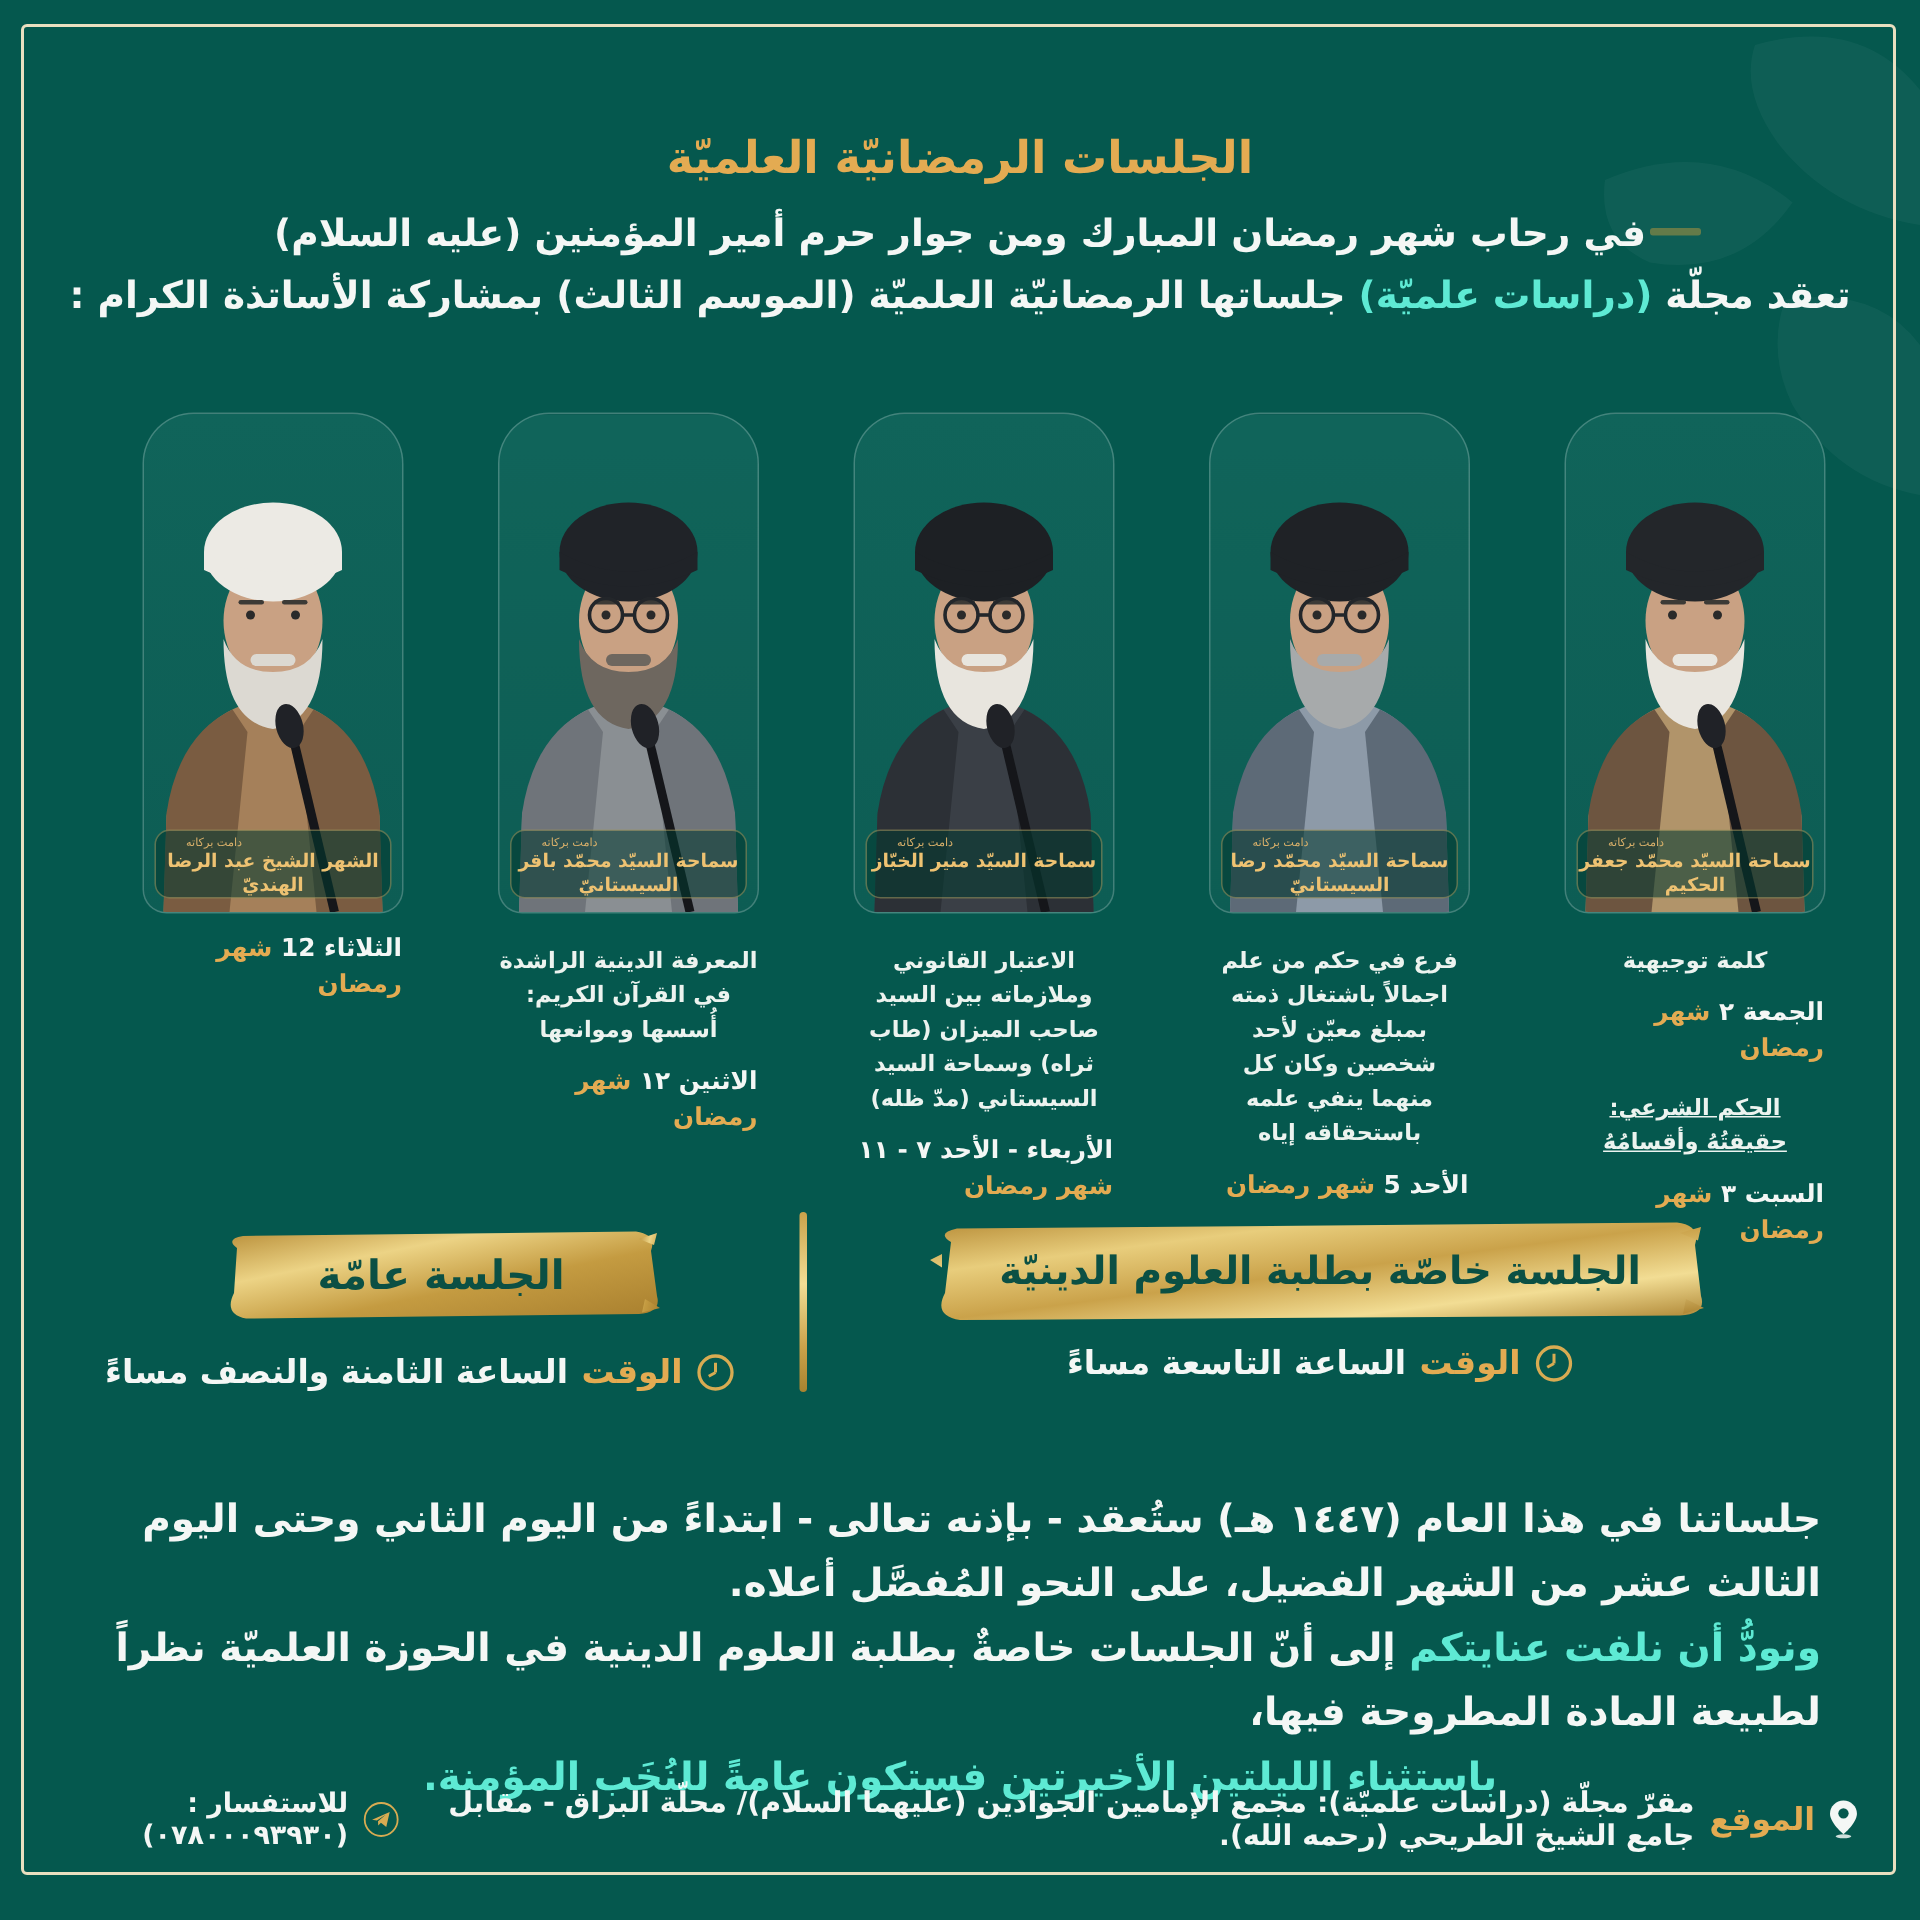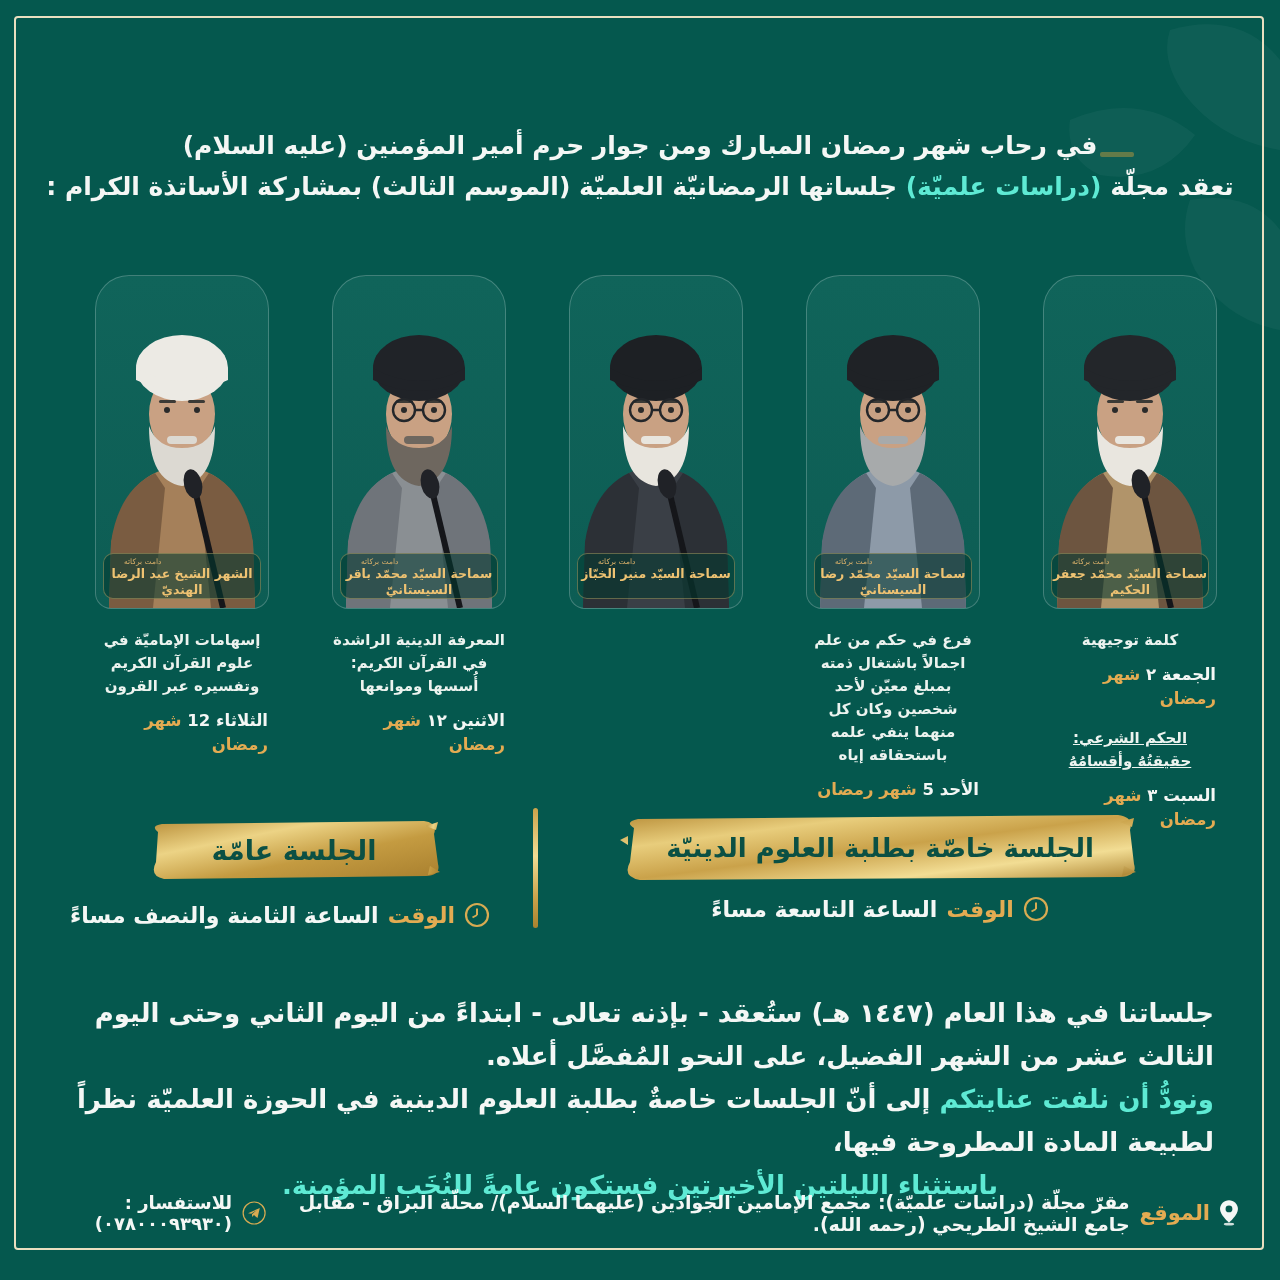--- a/index.html
+++ b/index.html
@@ -10,21 +10,21 @@
     direction:rtl;
   }
   .frame{
     position:absolute;left:14px;right:16px;top:16px;bottom:30px;
     border:2px solid #eadfc0;border-radius:4px;pointer-events:none;z-index:5;
   }
   .ornament{position:absolute;top:0;right:0;z-index:0;opacity:.9;}
   
   .header{position:absolute;top:88px;left:0;right:0;text-align:center;z-index:2;}
   .title{font-size:30px;font-weight:bold;color:#e3ab52;letter-spacing:0;}
-  .intro1{margin-top:43px;font-size:25px;font-weight:bold;color:#f4f7f5;}
+  .intro1{margin-top:18px;font-size:25px;font-weight:bold;color:#f4f7f5;}
   .intro2{margin-top:12px;font-size:25px;font-weight:bold;color:#f4f7f5;}
   .gold{color:#5eead4;}
   
   .cards{position:absolute;top:275px;right:63px;width:1124px;display:flex;gap:63px;z-index:2;}
   .col{width:174px;flex:0 0 174px;display:flex;flex-direction:column;}
   .photo-card{
     position:relative;height:332px;border-radius:34px 34px 16px 16px;
     background:linear-gradient(180deg,#10645a 0%,#0d5d54 100%);
     border:1px solid rgba(255,255,255,.22);
     overflow:hidden;
@@ -86,20 +86,21 @@
       <path d="M190 30 Q260 10 300 60 L300 150 Q240 140 205 95 Q180 60 190 30 Z"></path>
       <path d="M90 120 Q160 90 215 135 Q180 185 120 175 Q85 160 90 120 Z"></path>
       <path d="M210 200 Q270 190 300 230 L300 330 Q245 320 215 270 Q198 235 210 200 Z"></path>
     </g>
     <rect x="120" y="152" width="34" height="5" rx="2" fill="#bf9a3f" opacity="0.55"></rect>
   </svg>
 
   <div class="frame"></div>
 
   <div class="header">
+    <div class="title">الجلسات الرمضانيّة العلميّة</div>
     <div class="intro1">في رحاب شهر رمضان المبارك ومن جوار حرم أمير المؤمنين  (عليه السلام)</div>
     <div class="intro2"><span>تعقد مجلّة </span><span class="gold">(دراسات علميّة)</span><span> جلساتها الرمضانيّة العلميّة (الموسم الثالث) بمشاركة الأساتذة الكرام :</span></div>
   </div>
 
   <div class="cards">
 
     <div class="col">
       <div class="photo-card">
         <svg class="portrait" viewBox="0 0 174 332" preserveAspectRatio="xMidYMax slice">
           <path class="p-robe" d="M14 332 L16 268 Q26 212 62 196 L87 186 L112 196 Q148 212 158 268 L160 332 Z" fill="#b1946a"></path>
@@ -197,20 +198,24 @@
           <g class="p-mic">
               <line x1="128" y1="332" x2="100" y2="214" stroke="#15161a" stroke-width="6"></line>
               <ellipse cx="98" cy="208" rx="9" ry="15" fill="#202227" transform="rotate(-14 98 208)"></ellipse>
             </g>
         </svg>
         <div class="nameplate">
           <span class="blessing">دامت بركاته</span>
           <span class="name">سماحة السيّد منير الخبّاز</span>
         </div>
       </div>
+      <div class="col-text">
+        <div class="topic">الاعتبار القانوني وملازماته بين السيد صاحب الميزان (طاب ثراه) وسماحة السيد السيستاني (مدّ ظله)</div>
+        <div class="date"><span class="d-white">الأربعاء - الأحد ٧ - ١١</span> <span class="d-gold">شهر رمضان</span></div>
+      </div>
     </div>
 
     <div class="col">
       <div class="photo-card">
         <svg class="portrait" viewBox="0 0 174 332" preserveAspectRatio="xMidYMax slice">
           <path class="p-robe" d="M14 332 L16 268 Q26 212 62 196 L87 186 L112 196 Q148 212 158 268 L160 332 Z" fill="#8a8f93"></path>
           <path class="p-shawl" d="M14 332 L16 266 Q24 214 60 197 L70 212 L58 332 Z" fill="#6f747a"></path>
           <path class="p-shawl" d="M160 332 L158 266 Q150 214 114 197 L104 212 L116 332 Z" fill="#6f747a"></path>
           <ellipse class="p-skin" cx="87" cy="138" rx="33" ry="42" fill="#c9a183"></ellipse>
           <path class="p-beard" d="M54 150 Q54 205 87 210 Q120 205 120 150 Q112 172 87 172 Q62 172 54 150 Z" fill="#6e675f"></path>
@@ -266,21 +271,20 @@
               <line x1="128" y1="332" x2="100" y2="214" stroke="#15161a" stroke-width="6"></line>
               <ellipse cx="98" cy="208" rx="9" ry="15" fill="#202227" transform="rotate(-14 98 208)"></ellipse>
             </g>
         </svg>
         <div class="nameplate">
           <span class="blessing">دامت بركاته</span>
           <span class="name">الشهر الشيخ عبد الرضا الهنديّ</span>
         </div>
       </div>
       <div class="col-text">
-        <div class="topic">إسهامات الإماميّة في علوم القرآن الكريم وتفسيره عبر القرون</div>
         <div class="date"><span class="d-white">الثلاثاء 12</span> <span class="d-gold">شهر رمضان</span></div>
       </div>
     </div>
 
   </div>
 
   <div class="banners">
     <div class="divider"></div>
 
     <div class="banner banner-right">

